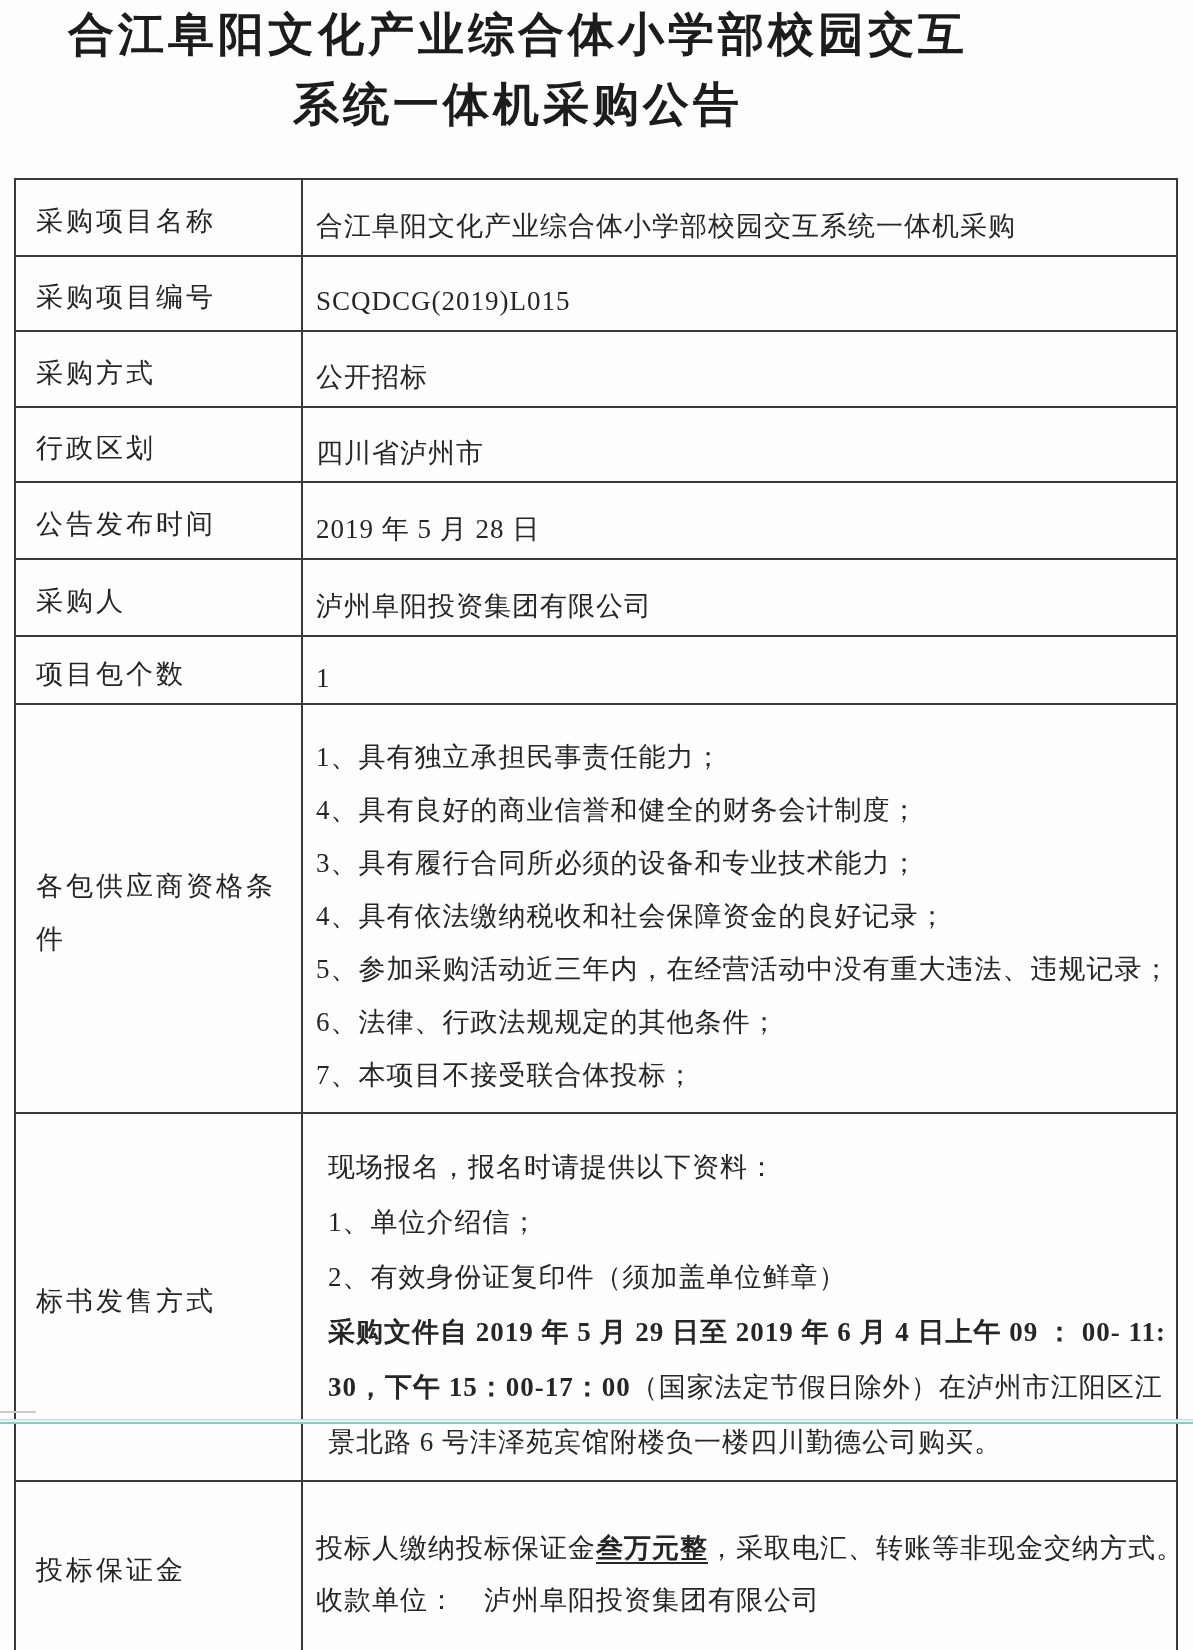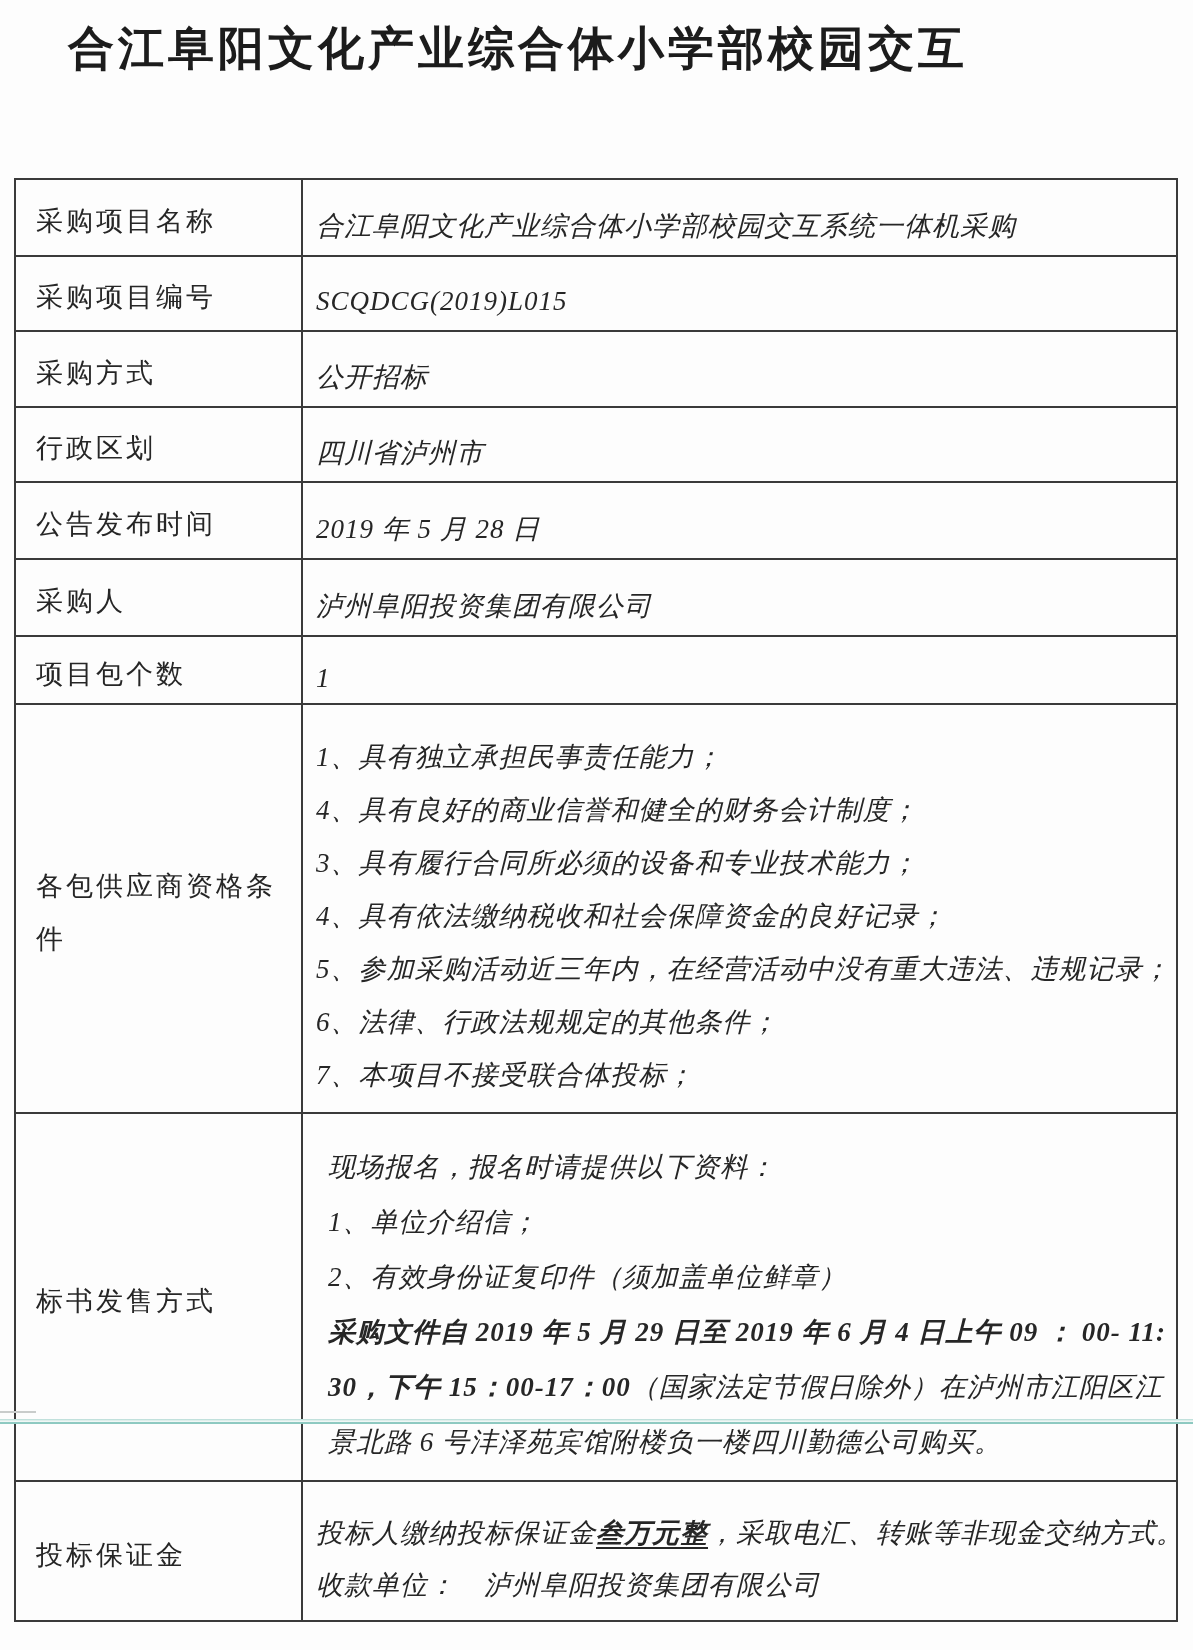--- a/index.html
+++ b/index.html
@@ -7,21 +7,21 @@
   .page{
     position:relative;
     width:1193px;height:1650px;
     background:#fdfdfd;
     overflow:hidden;
     font-family:"Liberation Serif","DejaVu Serif",serif;
     color:#262626;
   }
   
   .title{
-    position:absolute;left:0;top:14px;width:1036px;
+    position:absolute;left:0;top:0;width:1036px;
     text-align:center;
     font-size:46px;font-weight:bold;
     letter-spacing:4px;line-height:70px;
     color:#1c1c1c;
   }
   
   .ptable{
     position:absolute;left:14px;top:178px;width:1164px;
     border:2px solid #3a3a3a;
     box-sizing:border-box;
@@ -36,21 +36,20 @@
     display:flex;align-items:center;
     padding:8px 8px 0 20px;
     letter-spacing:3px;
     line-height:53px;
   }
   .value-cell{
     flex:1;
     display:flex;align-items:center;
     padding:16px 6px 0 13px;
     letter-spacing:1px;
-    font-style:italic;
   }
   .value-cell.multi{
     flex-direction:column;align-items:flex-start;justify-content:center;
   }
   .multi .line{white-space:nowrap;}
   .lh53 .line{line-height:53px;}
   .lh55 .line{line-height:55px;margin-left:12px;}
   .lh52 .line{line-height:52px;}
   .b{font-weight:bold;}
   .u{font-weight:bold;text-decoration:underline;text-decoration-thickness:2px;text-underline-offset:5px;}
@@ -66,20 +65,21 @@
     background:#c9cccb;z-index:5;
   }
 </style>
 </head>
 <body>
 
 <div class="page">
 
   <div class="title">
     <div>合江阜阳文化产业综合体小学部校园交互</div>
+    <div>系统一体机采购公告</div>
   </div>
 
   <div class="ptable">
 
     <div class="row" style="height:77px">
       <div class="cell label-cell">采购项目名称</div>
       <div class="cell value-cell">合江阜阳文化产业综合体小学部校园交互系统一体机采购</div>
     </div>
 
     <div class="row" style="height:75px">
@@ -130,21 +130,21 @@
       <div class="cell value-cell multi lh55">
         <div class="line">现场报名，报名时请提供以下资料：</div>
         <div class="line">1、单位介绍信；</div>
         <div class="line">2、有效身份证复印件（须加盖单位鲜章）</div>
         <div class="line"><span class="b">采购文件自 2019 年 5 月 29 日至 2019 年 6 月 4 日上午 09 ： 00- 11:</span></div>
         <div class="line"><span class="b">30，下午 15：00-17：00</span><span>（国家法定节假日除外）在泸州市江阳区江</span></div>
         <div class="line">景北路 6 号沣泽苑宾馆附楼负一楼四川勤德公司购买。</div>
       </div>
     </div>
 
-    <div class="row last" style="height:138px">
+    <div class="row last" style="height:168px">
       <div class="cell label-cell">投标保证金</div>
       <div class="cell value-cell multi lh52">
         <div class="line"><span>投标人缴纳投标保证金</span><span class="u">叁万元整</span><span>，采取电汇、转账等非现金交纳方式。</span></div>
         <div class="line">收款单位：　泸州阜阳投资集团有限公司</div>
       </div>
     </div>
 
   </div>
 
   <div class="scan-tick"></div>

